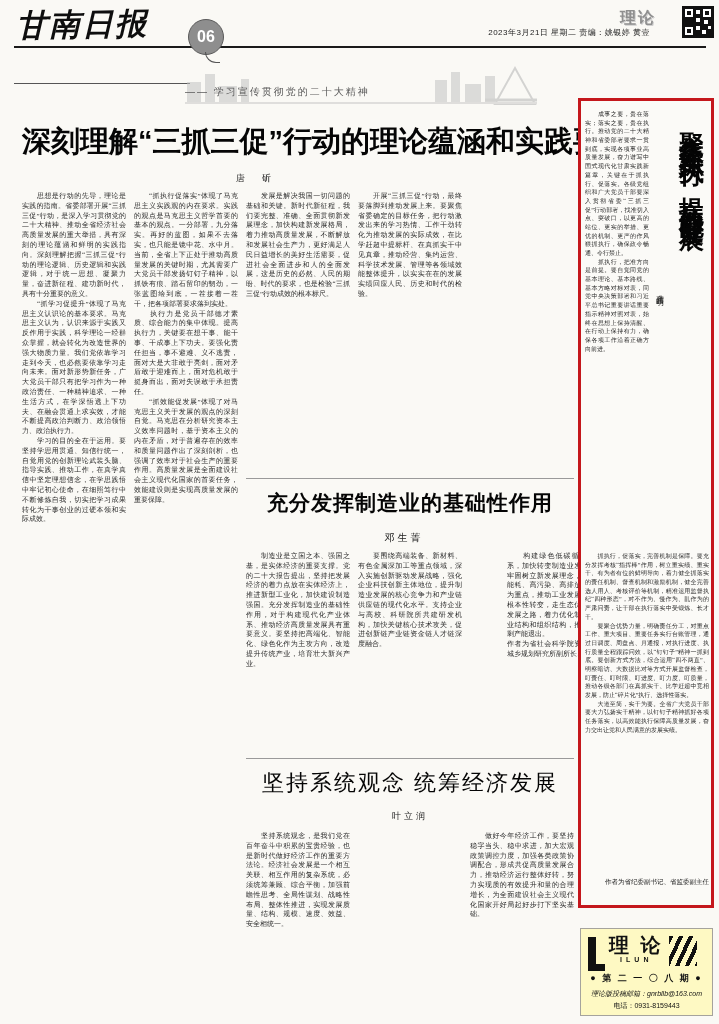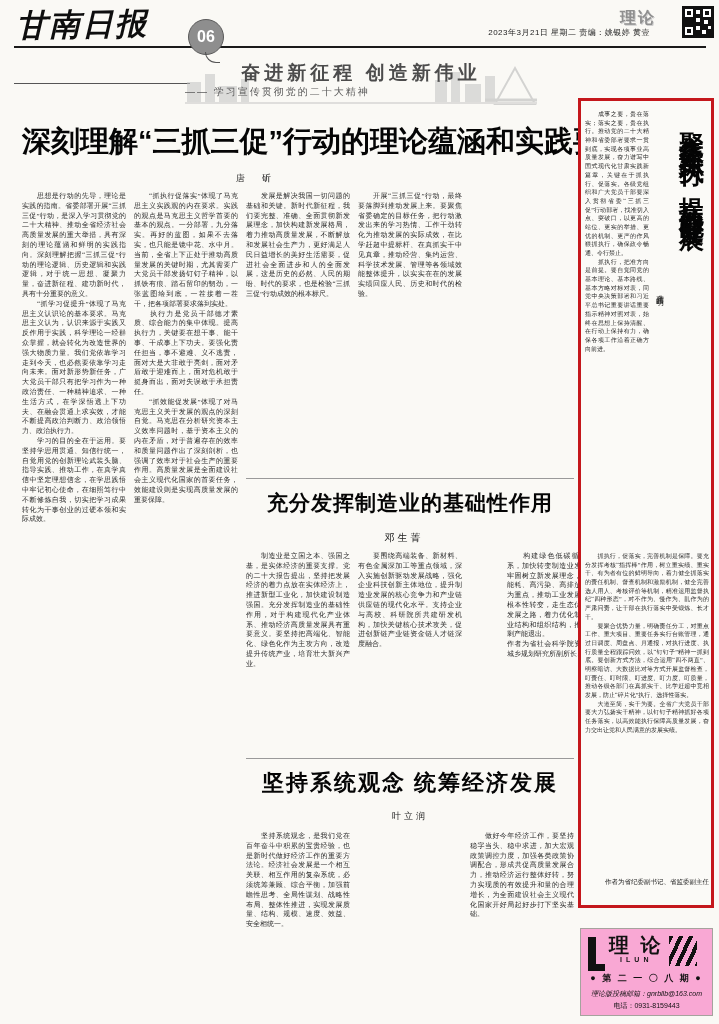--- a/index.html
+++ b/index.html
@@ -36,36 +36,36 @@
   
   .mid-rule{left:246px;top:478px;width:328px;height:1px;background:#9a9a9a;}
   .mid-headline{left:246px;top:489px;width:328px;text-align:center;font-family:"Liberation Sans",sans-serif;font-weight:900;font-size:21px;letter-spacing:1px;color:#050505;}
   .mid-byline{left:240px;top:531px;width:328px;text-align:center;font-size:10px;letter-spacing:3px;}
   .m1{left:246px;top:552px;width:104px;height:198px;}
   .m2{left:358px;top:552px;width:104px;height:198px;}
   .m3{left:470px;top:552px;width:104px;height:198px;margin-left:37px;}
 
   
   .bot-rule{left:246px;top:758px;width:328px;height:1px;background:#9a9a9a;}
-  .bot-headline{left:246px;top:768px;width:328px;text-align:center;font-family:"Liberation Sans",sans-serif;font-weight:700;font-size:22px;letter-spacing:2px;color:#050505;}
+  .bot-headline{left:246px;top:768px;width:328px;text-align:center;font-family:"Liberation Sans",sans-serif;font-weight:400;font-size:22px;letter-spacing:2px;color:#050505;}
   .bot-byline{left:246px;top:810px;width:328px;text-align:center;font-size:9px;letter-spacing:3px;}
   .b1{left:246px;top:832px;width:104px;height:174px;}
   .b2{left:358px;top:832px;width:104px;height:174px;}
   .b3{left:470px;top:832px;width:104px;height:174px;}
 
   
   .red-box{left:578px;top:98px;width:136px;height:810px;border:3px solid #c4171c;background:#fbfaf7;box-sizing:border-box;}
   .r-upper{left:585px;top:110px;width:64px;height:436px;font-size:6px;line-height:1.45;}
   .r-headline{left:676px;top:112px;height:436px;writing-mode:vertical-rl;font-family:"Liberation Sans",sans-serif;font-weight:900;font-size:25px;letter-spacing:5px;color:#050505;}
   .r-byline{left:653px;top:288px;writing-mode:vertical-rl;font-size:8px;letter-spacing:2px;color:#222;}
   .r-lower{left:585px;top:552px;width:124px;height:322px;font-size:6px;line-height:1.45;}
   .r-attr{left:585px;top:878px;width:124px;text-align:right;font-size:6.5px;color:#222;}
 
   
-  .logo-box{left:580px;top:928px;width:133px;height:88px;background:#f9a8d4;border:1px solid #a5a39d;box-sizing:border-box;padding:6px 7px 4px 7px;font-family:"Liberation Sans",sans-serif;}
+  .logo-box{left:580px;top:928px;width:133px;height:88px;background:#fef9c3;border:1px solid #a5a39d;box-sizing:border-box;padding:6px 7px 4px 7px;font-family:"Liberation Sans",sans-serif;}
   .logo-row{display:flex;align-items:flex-start;height:34px;}
   .logo-l{width:9px;height:27px;border-left:8px solid #111;border-bottom:7px solid #111;margin-right:4px;margin-top:2px;}
   .logo-main{display:flex;flex-direction:column;align-items:center;}
   .logo-text{font-weight:900;font-size:20px;letter-spacing:3px;color:#111;line-height:1;}
   .logo-ilun{font-size:7px;letter-spacing:4px;font-weight:bold;color:#111;margin-top:1px;}
   .logo-stripes{width:28px;height:30px;margin-left:5px;margin-top:1px;background:repeating-linear-gradient(115deg,#111 0 4px,transparent 4px 9px);}
   .issue-line{text-align:center;font-size:9px;font-weight:bold;letter-spacing:2px;margin-top:3px;color:#111;}
   .email-line{text-align:center;font-size:7px;font-style:italic;margin-top:4px;color:#111;}
   .phone-line{text-align:center;font-size:7px;margin-top:2px;color:#111;}
 </style>
@@ -108,21 +108,20 @@
           <rect x="56" y="25" width="8" height="25"></rect>
         <rect x="250" y="26" width="12" height="24"></rect>
           <rect x="266" y="18" width="9" height="32"></rect>
         <rect x="280" y="30" width="16" height="20"></rect>
           <rect x="300" y="22" width="10" height="28"></rect>
         <path d="M310 50 L330 14 L350 50 Z" fill="none" stroke="#b5b5b5" stroke-width="2"></path>
         <path d="M300 46 L352 46" stroke="#b5b5b5" stroke-width="3"></path>
         <path d="M0 49 L352 49" stroke="#c9c9c9" stroke-width="2"></path>
       </g>
     </svg>
-    <div class="banner-title">奋进新征程 创造新伟业</div>
     <div class="banner-sub">—— 学习宣传贯彻党的二十大精神</div>
   </div>
 
   <div class="abs main-headline">深刻理解“三抓三促”行动的理论蕴涵和实践要义</div>
   <div class="abs main-byline">唐　斫</div>
   <div class="abs col c1">　　思想是行动的先导，理论是实践的指南。省委部署开展“三抓三促”行动，是深入学习贯彻党的二十大精神、推动全省经济社会高质量发展的重大举措，具有深刻的理论蕴涵和鲜明的实践指向。深刻理解把握“三抓三促”行动的理论逻辑、历史逻辑和实践逻辑，对于统一思想、凝聚力量，奋进新征程、建功新时代，具有十分重要的意义。
 　　“抓学习促提升”体现了马克思主义认识论的基本要求。马克思主义认为，认识来源于实践又反作用于实践，科学理论一经群众掌握，就会转化为改造世界的强大物质力量。我们党依靠学习走到今天，也必然要依靠学习走向未来。面对新形势新任务，广大党员干部只有把学习作为一种政治责任、一种精神追求、一种生活方式，在学深悟透上下功夫、在融会贯通上求实效，才能不断提高政治判断力、政治领悟力、政治执行力。
 　　学习的目的全在于运用。要坚持学思用贯通、知信行统一，自觉用党的创新理论武装头脑、指导实践、推动工作，在真学真信中坚定理想信念，在学思践悟中牢记初心使命，在细照笃行中不断修炼自我，切实把学习成果转化为干事创业的过硬本领和实际成效。</div>
   <div class="abs col c2">　　“抓执行促落实”体现了马克思主义实践观的内在要求。实践的观点是马克思主义哲学首要的基本的观点。一分部署，九分落实。再好的蓝图，如果不去落实，也只能是镜中花、水中月。当前，全省上下正处于推动高质量发展的关键时期，尤其需要广大党员干部发扬钉钉子精神，以抓铁有痕、踏石留印的韧劲，一张蓝图绘到底，一茬接着一茬干，把各项部署要求落到实处。
 　　执行力是党员干部德才素质、综合能力的集中体现。提高执行力，关键要在想干事、能干事、干成事上下功夫。要强化责任担当，事不避难、义不逃责，面对大是大非敢于亮剑，面对矛盾敢于迎难而上，面对危机敢于挺身而出，面对失误敢于承担责任。

